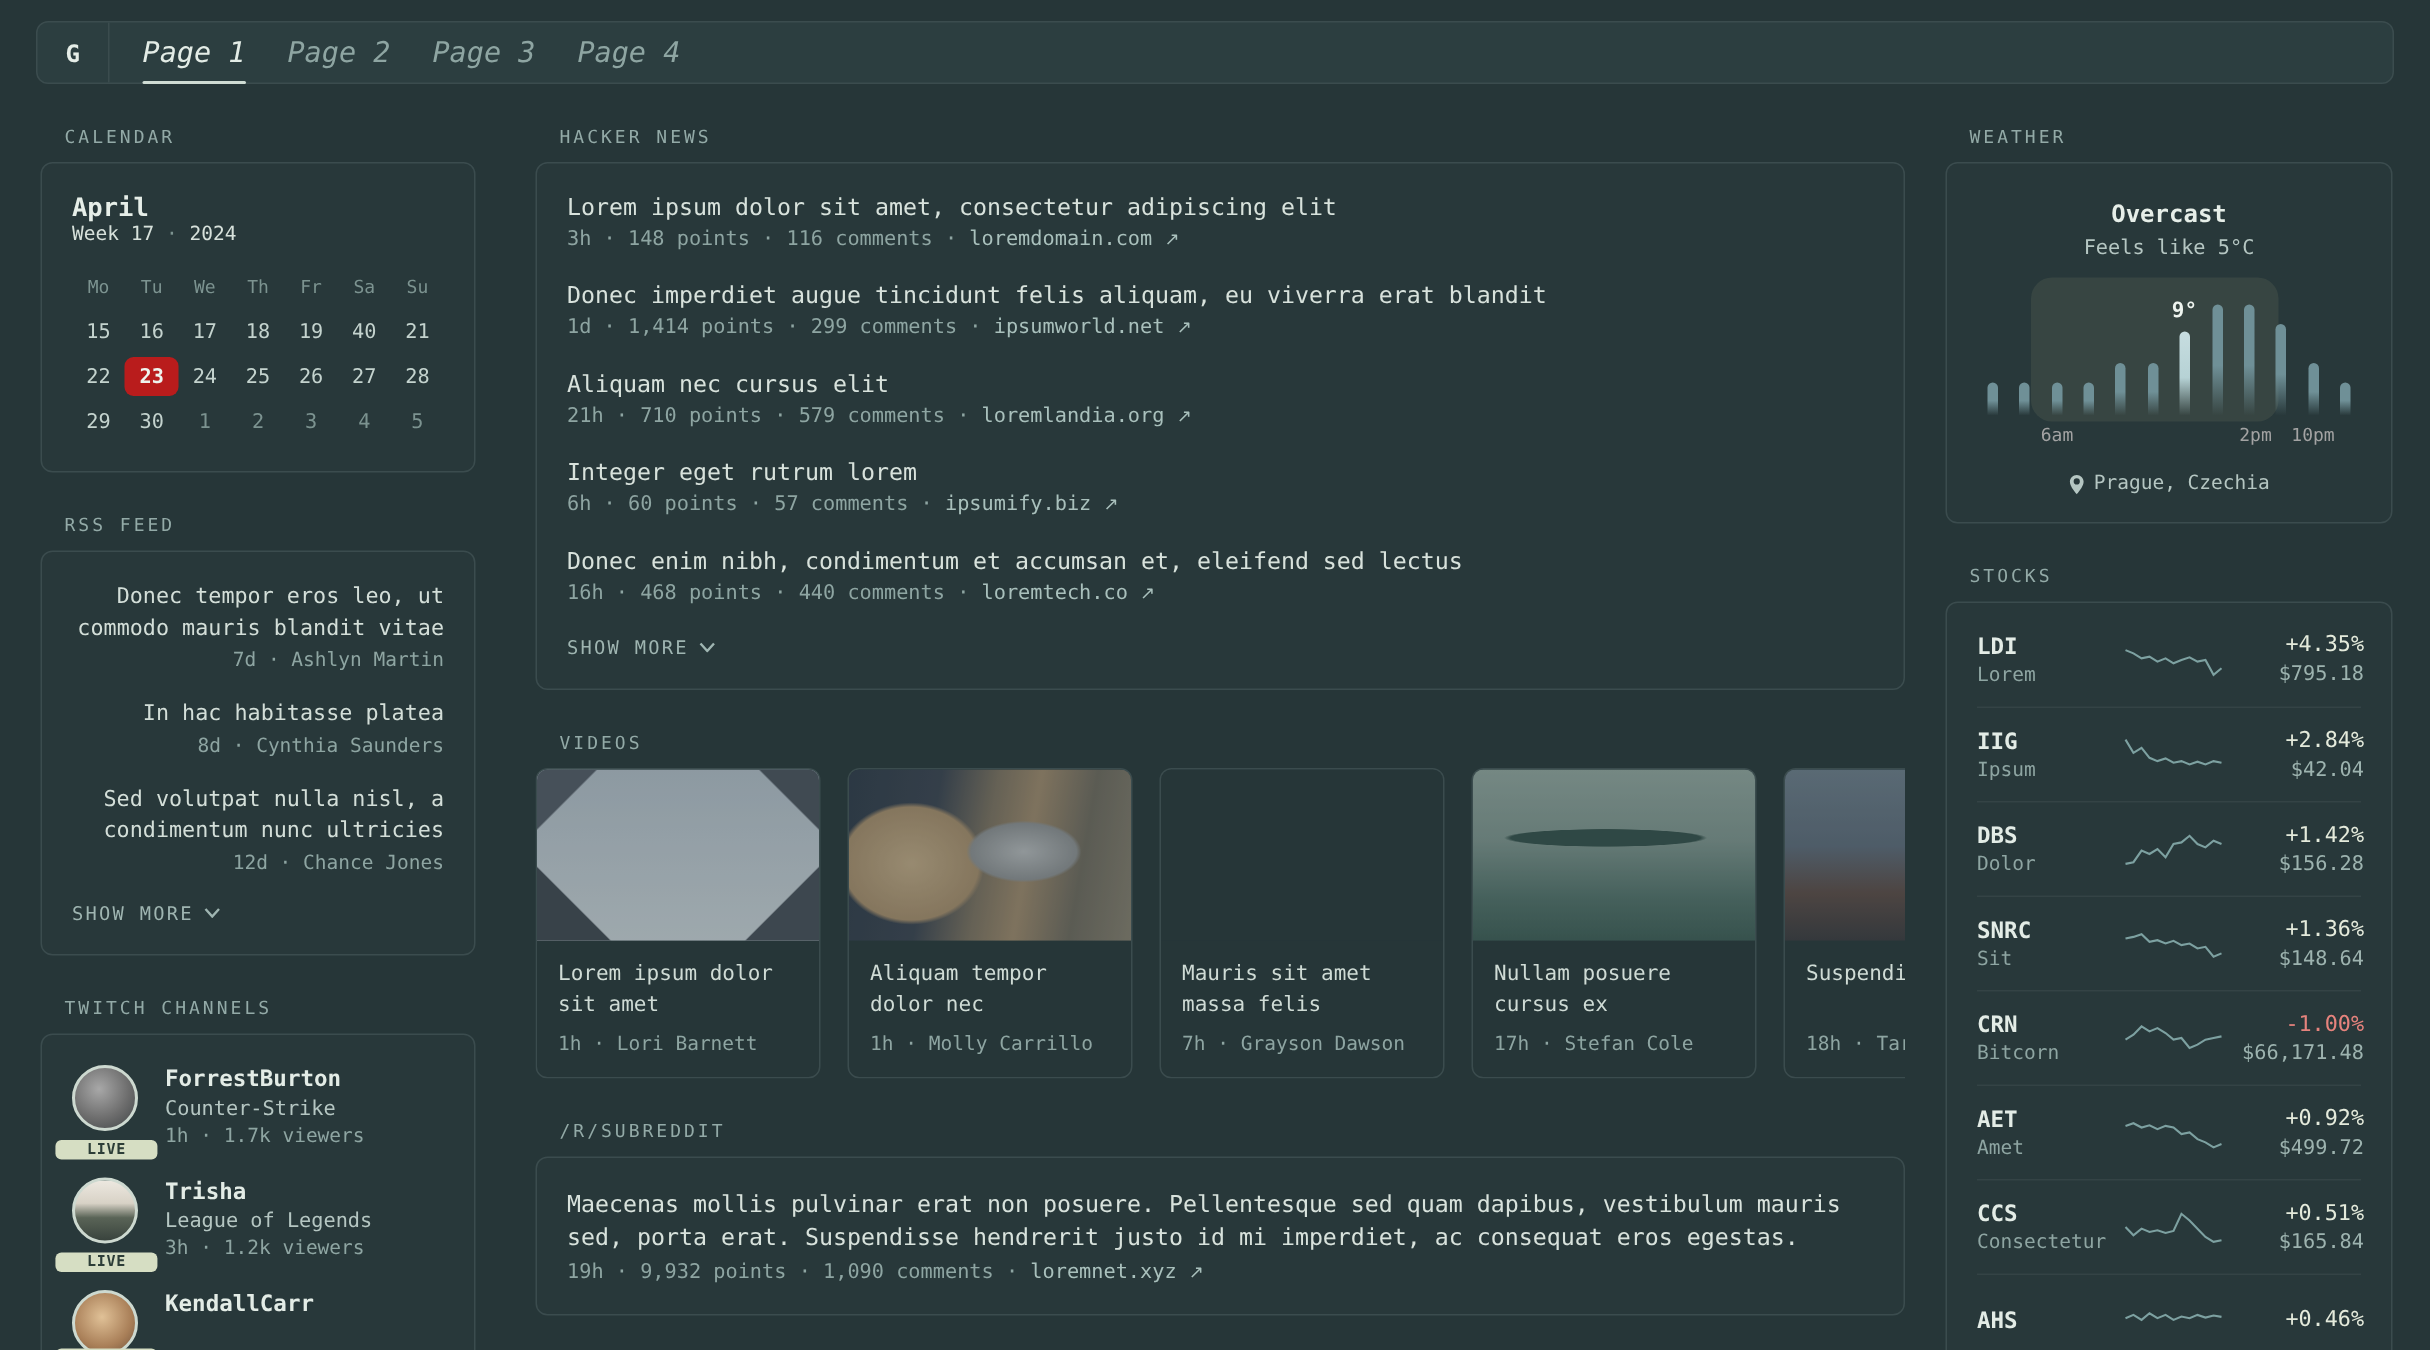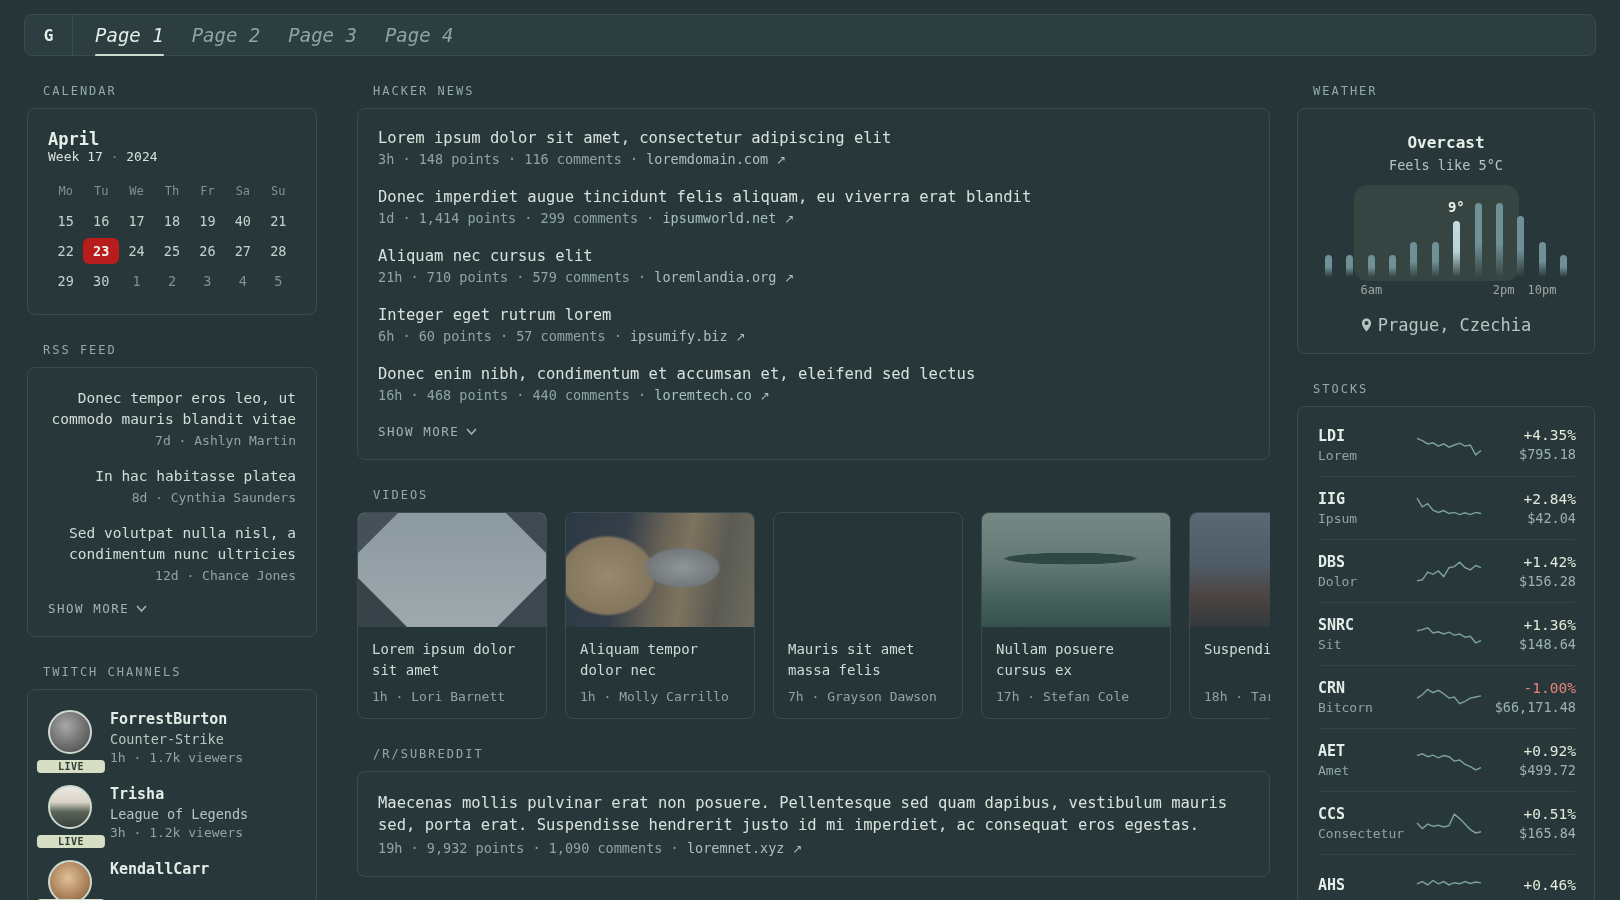--- a/index.html
+++ b/index.html
@@ -149,21 +149,21 @@
   }
   .wx-bars { position:absolute; inset:0; display:flex; align-items:flex-end; justify-content:space-between; padding:0 3px; }
   .wx-bar {
     width:7px; border-radius:4px 4px 0 0;
     background:linear-gradient(180deg,#6f9097 0%,#6f9097 55%,rgba(111,144,151,0) 100%);
   }
   .wx-bar.hi { background:linear-gradient(180deg,#c7dde0 0%,#b6d2d5 55%,rgba(182,210,213,0) 100%); }
   .wx-temp { position:absolute; transform:translateX(-50%); font-size:14px; font-weight:bold; color:#eef4ef; }
   .wx-hours { position:relative; height:18px; margin-top:6px; }
   .wx-hour { position:absolute; transform:translateX(-50%); font-size:12px; color:#a3a3a3; }
-  .wx-loc { margin-top:14px; font-size:17px; color:#b5c6c2; display:flex; align-items:center; justify-content:center; gap:6px; }
+  .wx-loc { margin-top:14px; font-size:13px; color:#b5c6c2; display:flex; align-items:center; justify-content:center; gap:6px; }
   .pin { width:11px; height:14px; fill:#b5c6c2; }
 
   
   .stocks-card { padding:6px 20px; }
   .stock-row {
     display:flex; align-items:center; height:63px; cursor:pointer;
     border-top:1px solid rgba(255,255,255,0.06);
   }
   .stock-row:first-child { border-top:none; }
   .stock-id { width:96px; flex:0 0 96px; }

